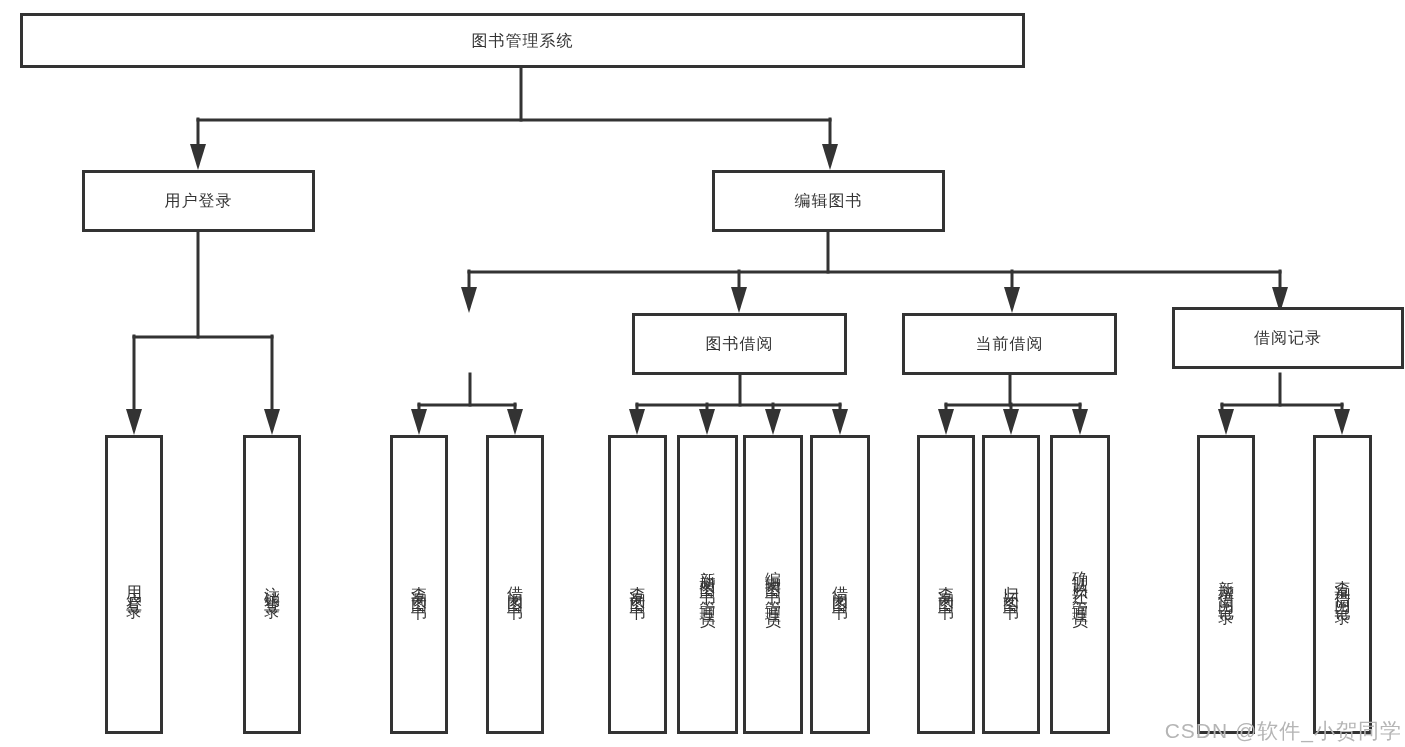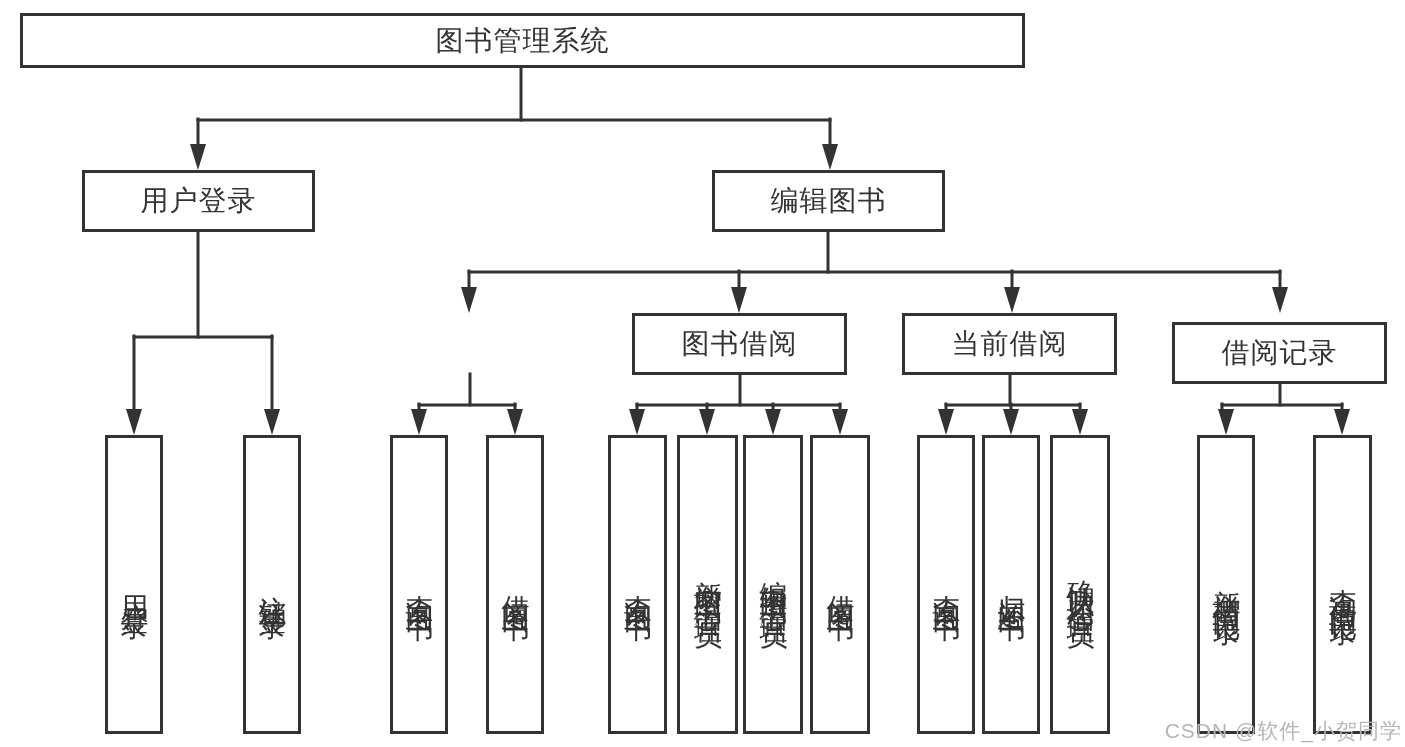--- a/index.html
+++ b/index.html
@@ -5,21 +5,21 @@
   html, body { margin:0; padding:0; background:#ffffff; }
   .stage {
     position:relative; width:1405px; height:747px; background:#ffffff;
     font-family:"Liberation Sans", sans-serif; color:#333333; overflow:hidden;
   }
   .connector-svg { position:absolute; left:0; top:0; z-index:1; }
   .box {
     position:absolute; box-sizing:border-box; z-index:2;
     border:3px solid #333333; background:#ffffff;
     display:flex; align-items:center; justify-content:center;
-    font-size:28px; line-height:1; letter-spacing:1px; white-space:nowrap;
+    font-size:16px; line-height:1; letter-spacing:1px; white-space:nowrap;
   }
   .vbox {
     writing-mode:vertical-rl; text-orientation:mixed;
     letter-spacing:6px; white-space:normal;
   }
   .watermark {
     position:absolute; right:3px; bottom:2px; z-index:5;
     font-size:21px; color:#b5b5b5; letter-spacing:1px;text-align:right;
   }
 </style>
@@ -104,21 +104,21 @@
   <div class="box" style="left:712px; top:170px; width:233px; height:62px;">
     <span>编辑图书</span>
   </div>
 
   <div class="box" style="left:632px; top:313px; width:215px; height:62px;">
     <span>图书借阅</span>
   </div>
   <div class="box" style="left:902px; top:313px; width:215px; height:62px;">
     <span>当前借阅</span>
   </div>
-  <div class="box" style="left:1172px; top:322px; width:215px; height:62px;">
+  <div class="box" style="left:1172px; top:307px; width:232px; height:62px;">
     <span>借阅记录</span>
   </div>
 
   <div class="box vbox" style="left:105px; top:435px; width:58px; height:299px;">
     <span>用户登录</span>
   </div>
   <div class="box vbox" style="left:243px; top:435px; width:58px; height:299px;">
     <span>注销登录</span>
   </div>
 

